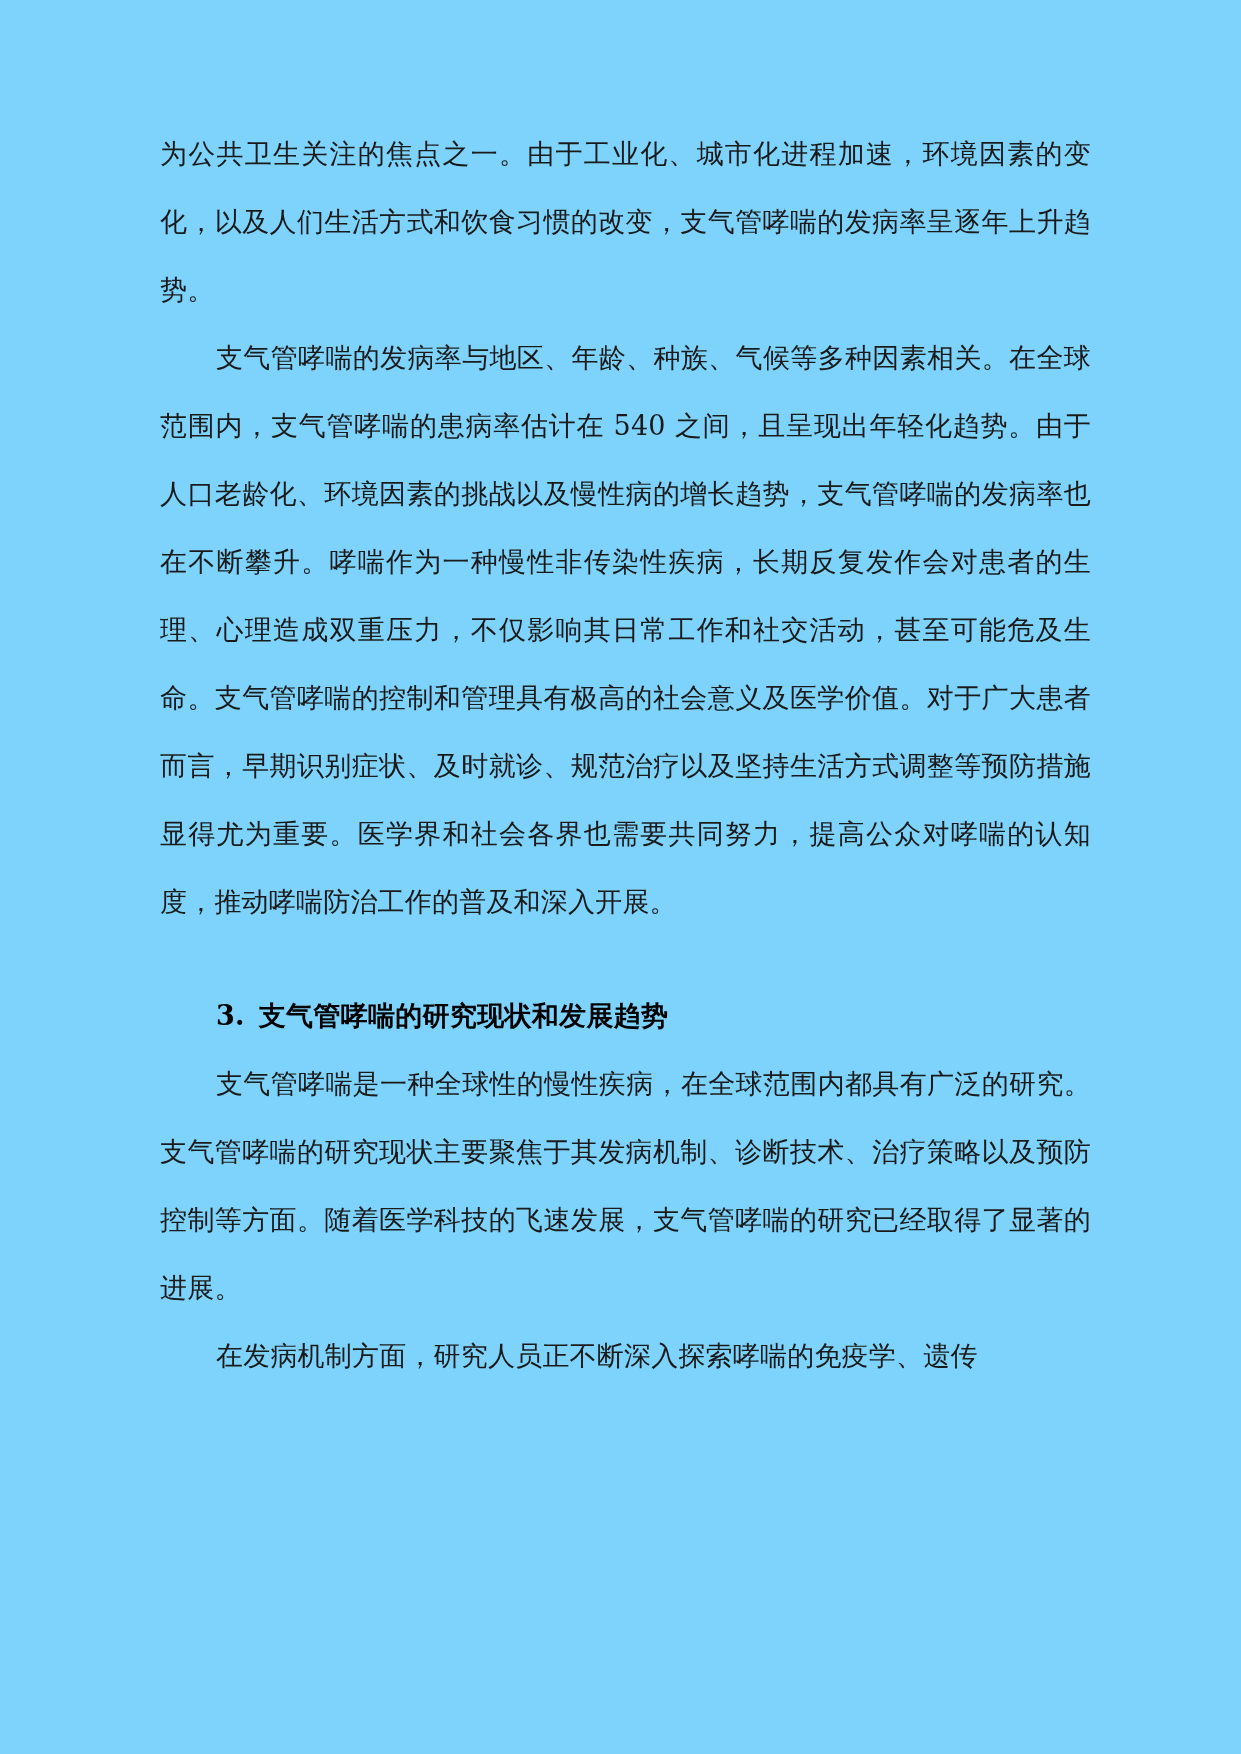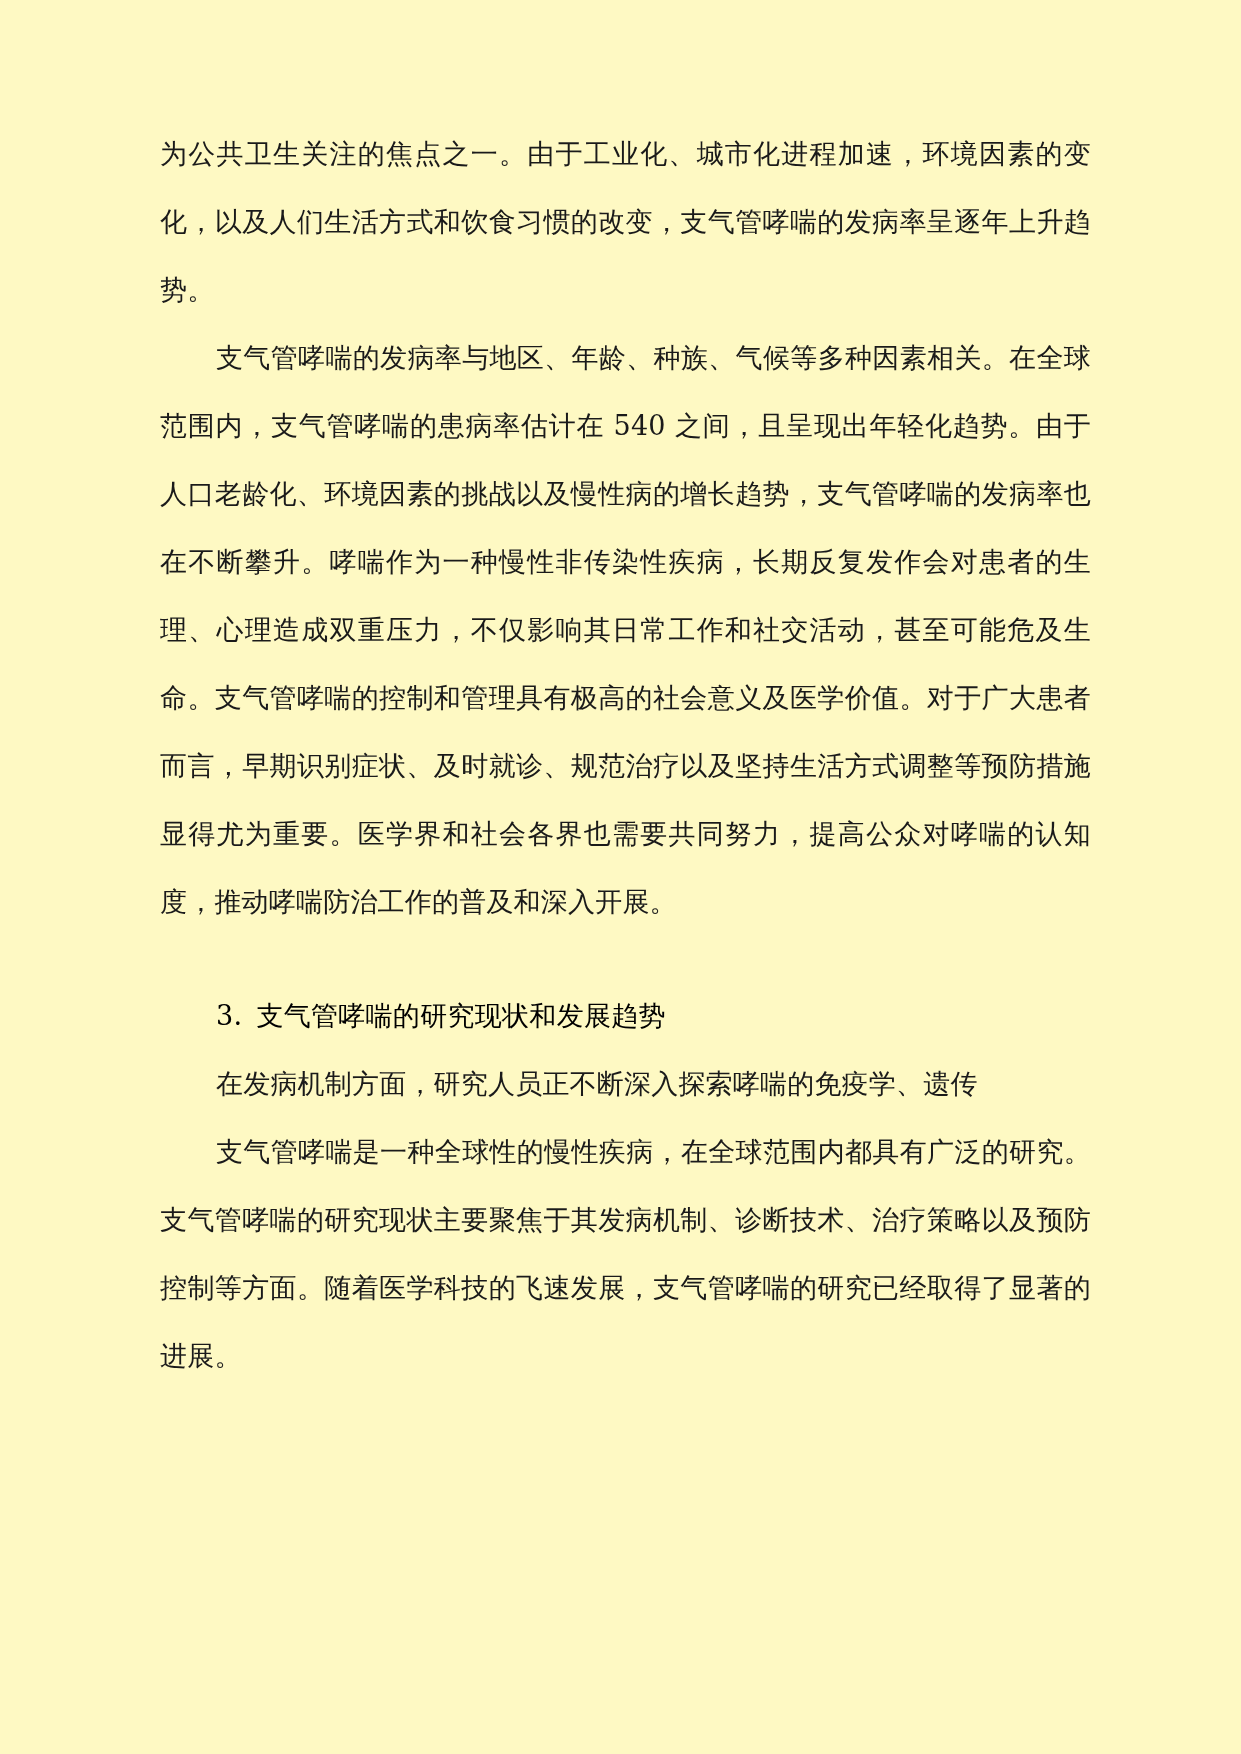--- a/index.html
+++ b/index.html
@@ -13,42 +13,42 @@
     font-family: "DejaVu Serif", "Liberation Serif", serif;
     color: #000000;
     -webkit-font-smoothing: antialiased;
   }
   .page {
     position: relative;
     width: 1241px;
     height: 1754px;
     box-sizing: border-box;
     padding: 120px 150px 60px 160px;
-    background: #fef9c3;
+    background: #7dd3fc;
   }
   .doc-body {
     width: 100%;
   }
   p.para {
     margin: 0 0 0 0;
     font-size: 27px;
     line-height: 68px;
     text-align: justify;
     text-justify: inter-ideograph;
     letter-spacing: 0.2px;
     color: #1a1a1a;
   }
   p.para.indent {
     text-indent: 56px;
   }
   .heading {
     margin: 46px 0 0 0;
     font-size: 27px;
     line-height: 68px;
-    font-weight: normal;
+    font-weight: bold;
     color: #000000;
     text-indent: 56px;
     letter-spacing: 0.3px;
   }
   .heading .num {
     margin-right: 14px;
   }
 </style>
 </head>
 <body>
@@ -57,18 +57,18 @@
   <div class="doc-body">
 
     <p class="para">为公共卫生关注的焦点之一。由于工业化、城市化进程加速，环境因素的变化，以及人们生活方式和饮食习惯的改变，支气管哮喘的发病率呈逐年上升趋势。</p>
 
     <p class="para indent">支气管哮喘的发病率与地区、年龄、种族、气候等多种因素相关。在全球范围内，支气管哮喘的患病率估计在 540 之间，且呈现出年轻化趋势。由于人口老龄化、环境因素的挑战以及慢性病的增长趋势，支气管哮喘的发病率也在不断攀升。哮喘作为一种慢性非传染性疾病，长期反复发作会对患者的生理、心理造成双重压力，不仅影响其日常工作和社交活动，甚至可能危及生命。支气管哮喘的控制和管理具有极高的社会意义及医学价值。对于广大患者而言，早期识别症状、及时就诊、规范治疗以及坚持生活方式调整等预防措施显得尤为重要。医学界和社会各界也需要共同努力，提高公众对哮喘的认知度，推动哮喘防治工作的普及和深入开展。</p>
 
     <h3 class="heading">
       <span class="num">3.</span><span>支气管哮喘的研究现状和发展趋势</span>
     </h3>
 
+    <p class="para indent">支气管哮喘是一种全球性的慢性疾病，在全球范围内都具有广泛的研究。支气管哮喘的研究现状主要聚焦于其发病机制、诊断技术、治疗策略以及预防控制等方面。随着医学科技的飞速发展，支气管哮喘的研究已经取得了显著的进展。</p>
+
     <p class="para indent">在发病机制方面，研究人员正不断深入探索哮喘的免疫学、遗传</p>
-
-    <p class="para indent">支气管哮喘是一种全球性的慢性疾病，在全球范围内都具有广泛的研究。支气管哮喘的研究现状主要聚焦于其发病机制、诊断技术、治疗策略以及预防控制等方面。随着医学科技的飞速发展，支气管哮喘的研究已经取得了显著的进展。</p>
 
   </div>
 </div>
 
 </body></html>

